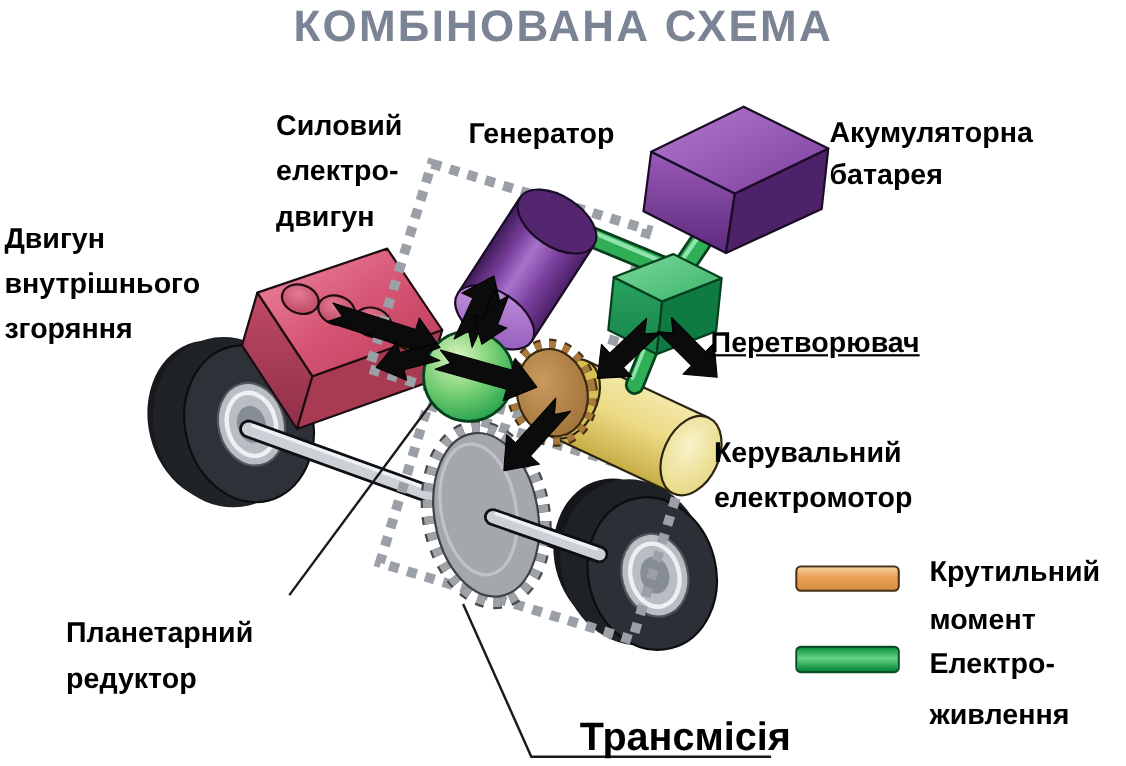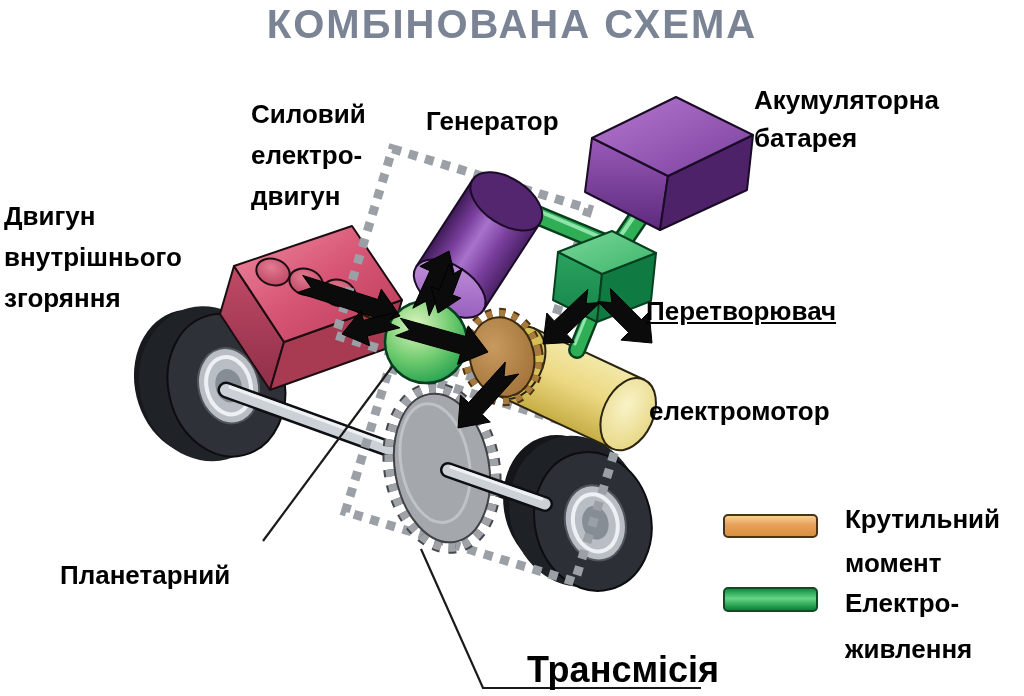--- a/index.html
+++ b/index.html
@@ -2,21 +2,21 @@
 <html><head>
 <meta charset="utf-8">
 <style>
   html,body{margin:0;padding:0;background:#fff;}
   .stage{position:relative;width:1024px;height:696px;background:#ffffff;overflow:hidden;
          font-family:"Liberation Sans",sans-serif;}
   .stage svg{position:absolute;left:0;top:0;}
   .title{position:absolute;top:2px;left:0;right:0;text-align:center;
          font-size:40px;font-weight:bold;color:#7b8494;letter-spacing:2px;}
   .lbl{position:absolute;font-weight:bold;color:#000;font-size:26px;line-height:41px;white-space:nowrap;}
-  .lbl.tight{line-height:38px;}
+  .lbl.tight{line-height:38px;margin-top:20px;}
   .legend-bar{position:absolute;border-radius:5px;box-sizing:border-box;}
   .bar-torque{left:723px;top:514px;width:95px;height:24px;border:2px solid #4a3212;
               background:linear-gradient(#f6cf97,#e8a058 45%,#d88f3e);}
   .bar-power{left:723px;top:587px;width:95px;height:25px;border:2px solid #0b4d26;
              background:linear-gradient(#0f8f3f,#66d486 45%,#0e8a3c 95%);}
   .t-label{position:absolute;left:527px;top:649px;width:178px;text-align:center;
            font-weight:bold;font-size:36px;color:#000;}
 </style>
 </head>
 <body>
@@ -241,25 +241,27 @@
   <div class="lbl tight" style="left:754px;top:81px;">
     <div>Акумуляторна</div>
     <div>батарея</div>
   </div>
 
   <div class="lbl" style="left:646px;top:291px;text-decoration:underline;">
     <div>Перетворювач</div>
   </div>
 
   <div class="lbl" style="left:649px;top:391px;">
+    <div>Керувальний</div>
     <div>електромотор</div>
   </div>
 
   <div class="lbl" style="left:60px;top:555px;">
     <div>Планетарний</div>
+    <div>редуктор</div>
   </div>
 
   <div class="t-label">Трансмісія</div>
 
   <div class="legend-bar bar-torque"></div>
   <div class="lbl" style="left:845px;top:497px;line-height:44px;">
     <div>Крутильний</div>
     <div>момент</div>
   </div>
 

